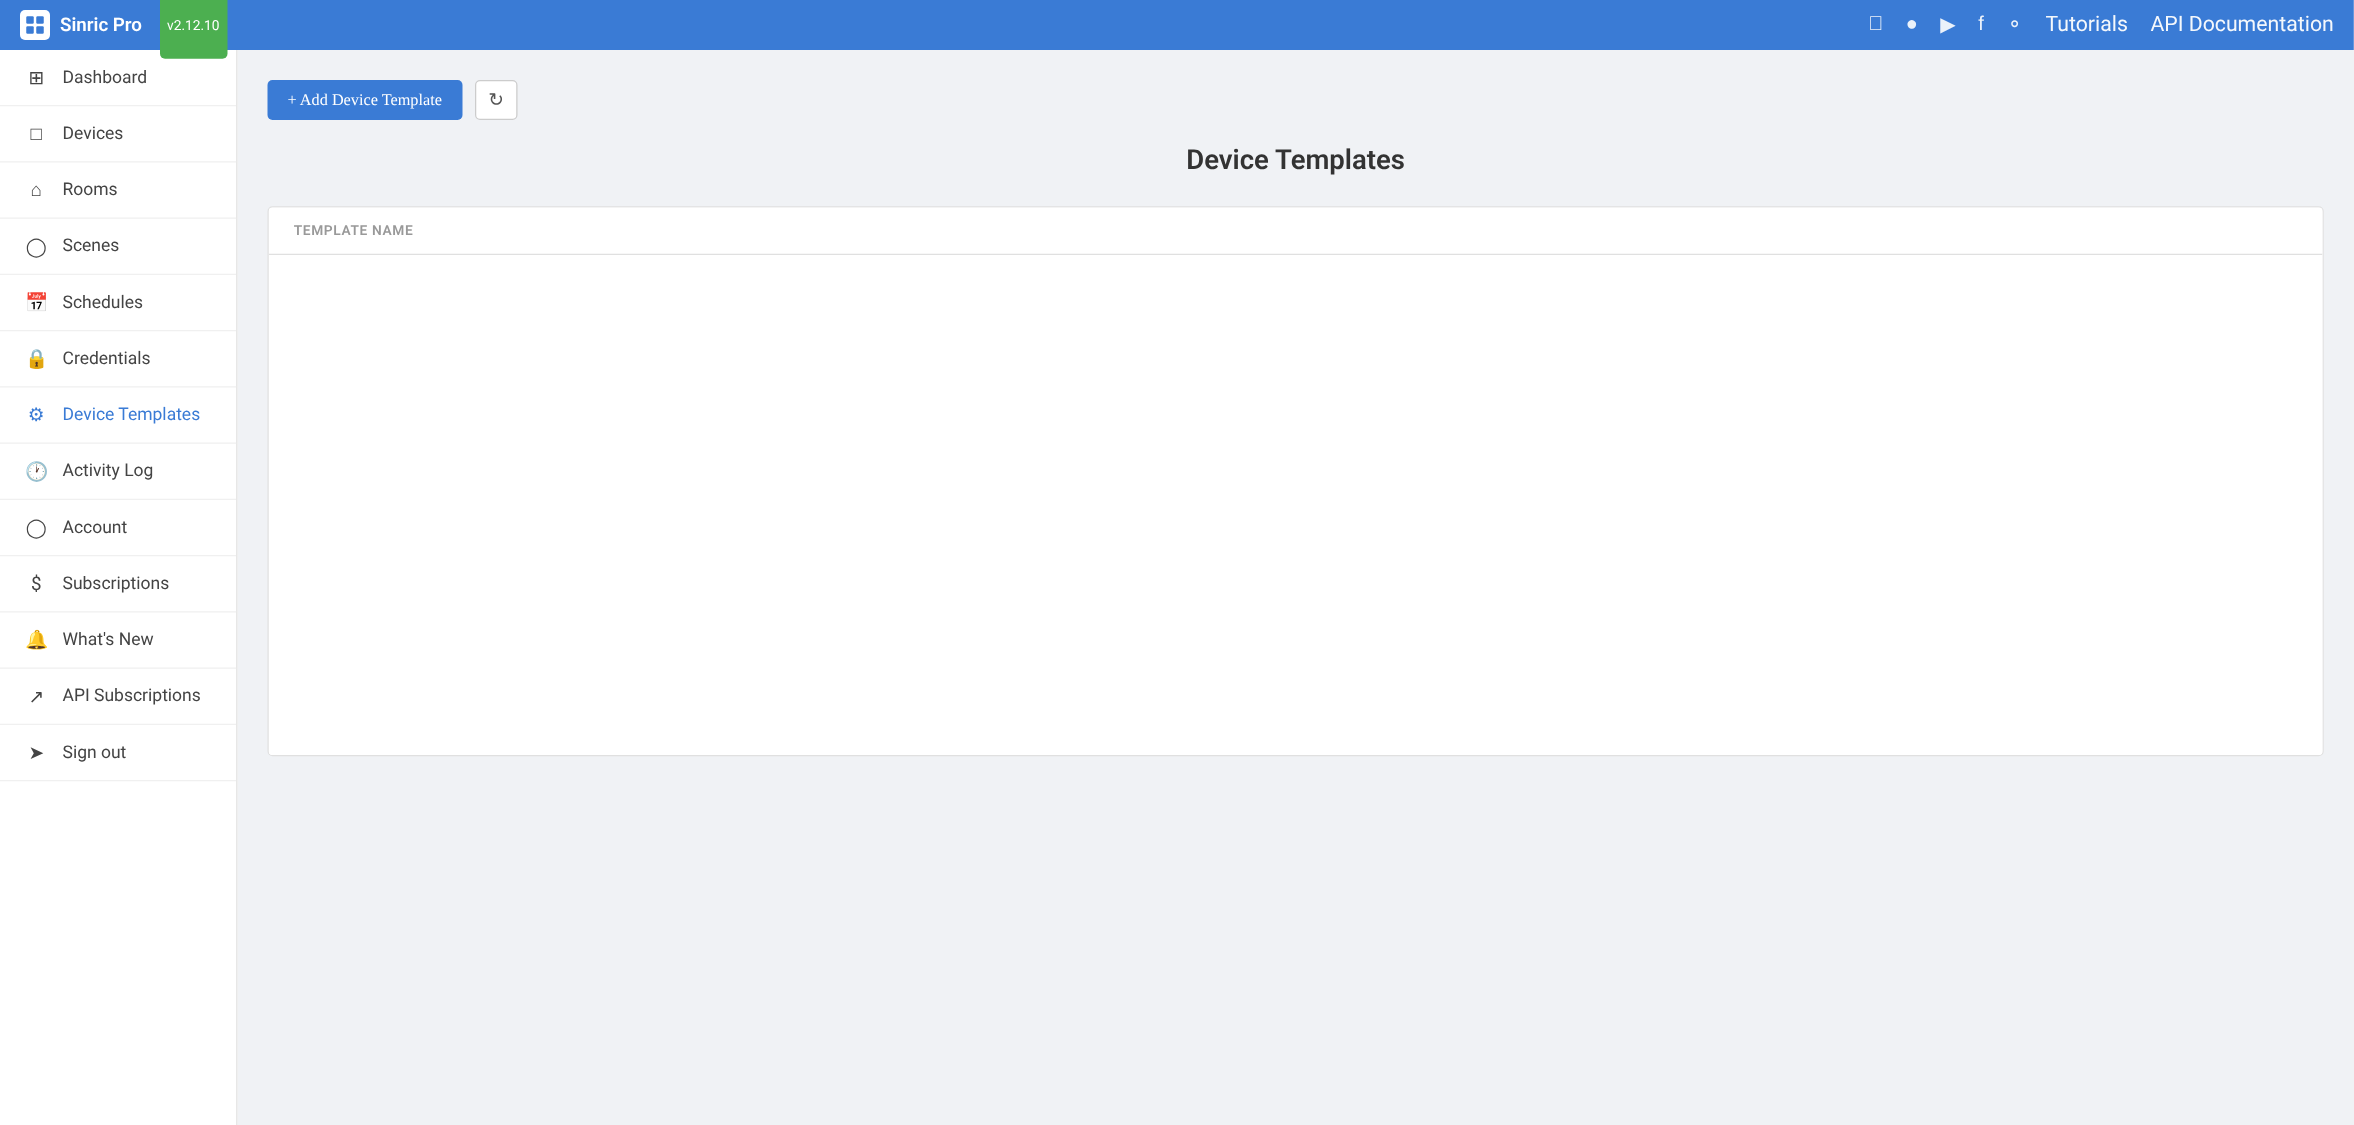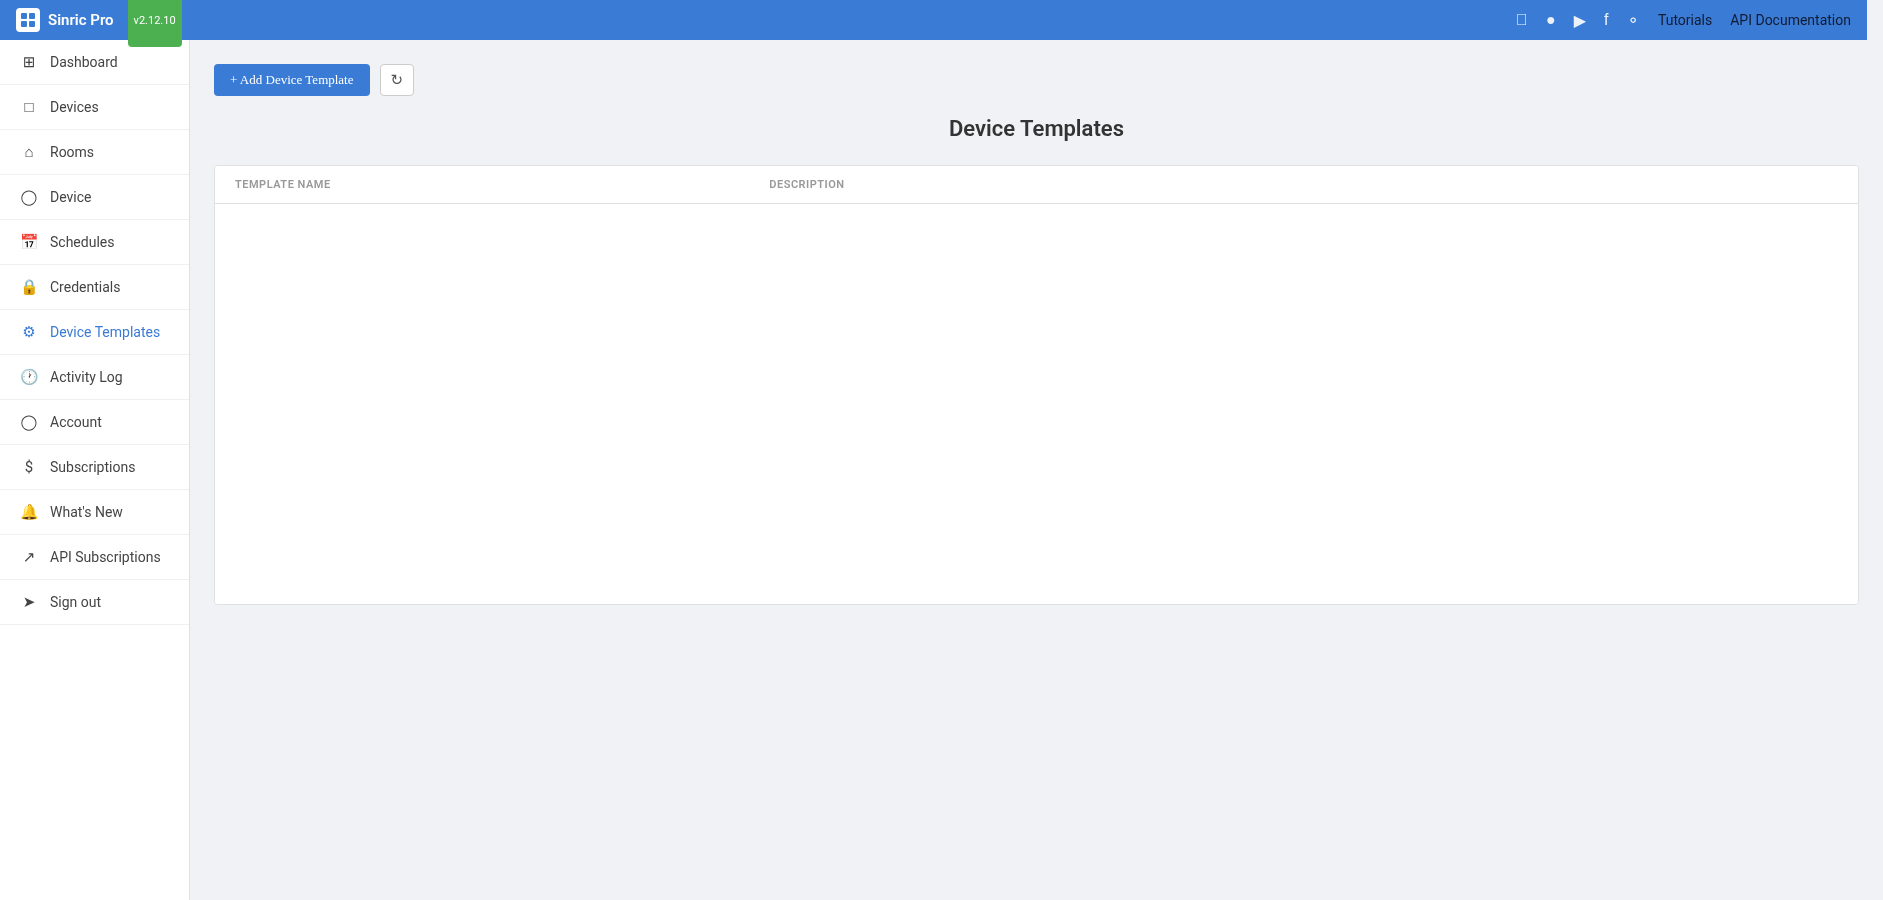--- a/index.html
+++ b/index.html
@@ -5,21 +5,21 @@
     * { margin: 0; padding: 0; box-sizing: border-box; }
     body { font-family: -apple-system, BlinkMacSystemFont, 'Segoe UI', Roboto, sans-serif; background: #f0f2f5; }
 
     
     .topnav {
       background: #3a7bd5;
       height: 40px;
       display: flex;
       align-items: center;
       padding: 0 16px;
-      position: fixed; top: 0; left: 0; right: 16px; z-index: 100;
+      position: fixed; top: 0; left: 0; right: 0; z-index: 100;
     }
     .topnav-logo {
       display: flex; align-items: center; gap: 8px;
     }
     .topnav-logo-icon {
       width: 24px; height: 24px;
       background: white;
       border-radius: 4px;
       display: flex; align-items: center; justify-content: center;
     }
@@ -33,21 +33,21 @@
     }
     .topnav-spacer { flex: 1; }
     .topnav-icons {
       display: flex; align-items: center; gap: 18px;
     }
     .topnav-icon-btn {
       color: white; font-size: 16px; cursor: pointer; opacity: 0.9;
       background: none; border: none;
     }
     .topnav-link {
-      color: #0f172a; font-size: 14px; cursor: pointer; text-decoration: none;
+      color: #ffffff; font-size: 17px; cursor: pointer; text-decoration: none;
       opacity: 0.95;
     }
 
     
     .sidebar {
       position: fixed; top: 40px; left: 0; bottom: 0; width: 190px;
       background: white;
       border-right: 1px solid #e0e0e0;
       overflow-y: auto;
     }
@@ -156,21 +156,21 @@
   <div class="sidebar-item">
     <span class="icon">□</span>
     <span>Devices</span>
   </div>
   <div class="sidebar-item">
     <span class="icon">⌂</span>
     <span>Rooms</span>
   </div>
   <div class="sidebar-item">
     <span class="icon">◯</span>
-    <span>Device</span>
+    <span>Scenes</span>
   </div>
   <div class="sidebar-item">
     <span class="icon">📅</span>
     <span>Schedules</span>
   </div>
   <div class="sidebar-item">
     <span class="icon">🔒</span>
     <span>Credentials</span>
   </div>
   <div class="sidebar-item active">
@@ -210,17 +210,16 @@
     <button class="btn-refresh">
       <span>↻</span>
     </button>
   </div>
 
   <h1 class="page-title">Device Templates</h1>
 
   <div class="table-container">
     <div class="table-header">
       <div class="table-header-cell">TEMPLATE NAME</div>
-      <div class="table-header-cell">DESCRIPTION</div>
     </div>
     <div class="table-body"></div>
   </div>
 </main>
 
 </body></html>

